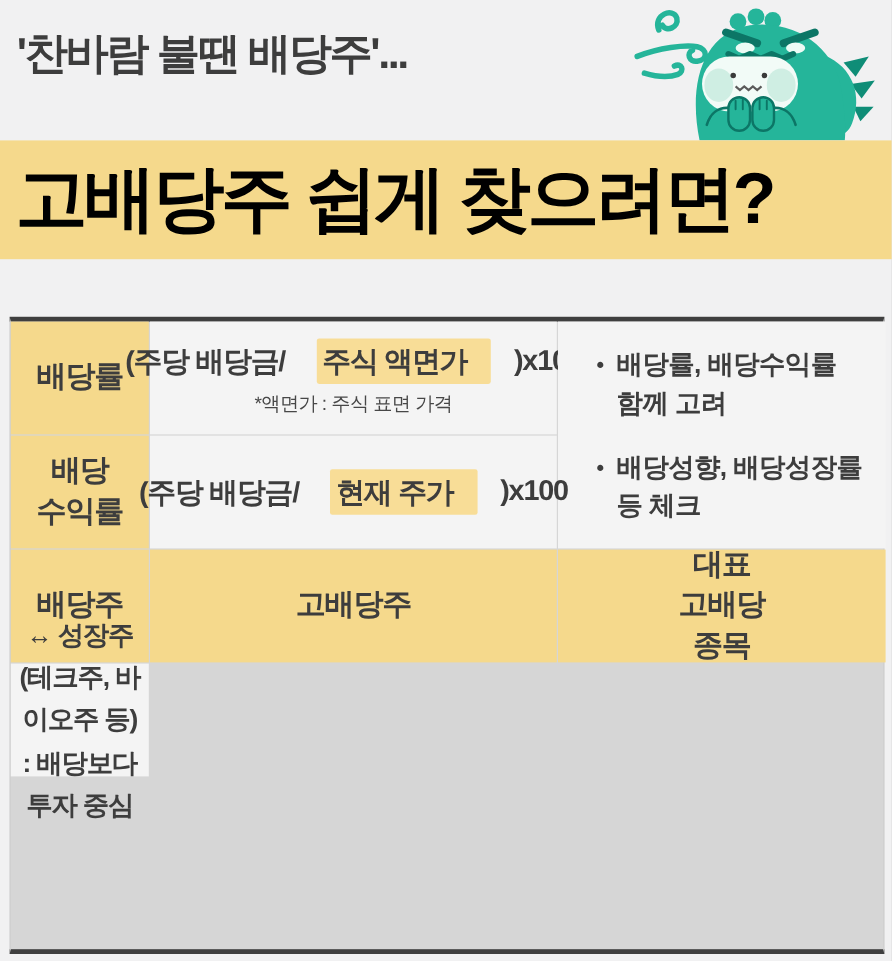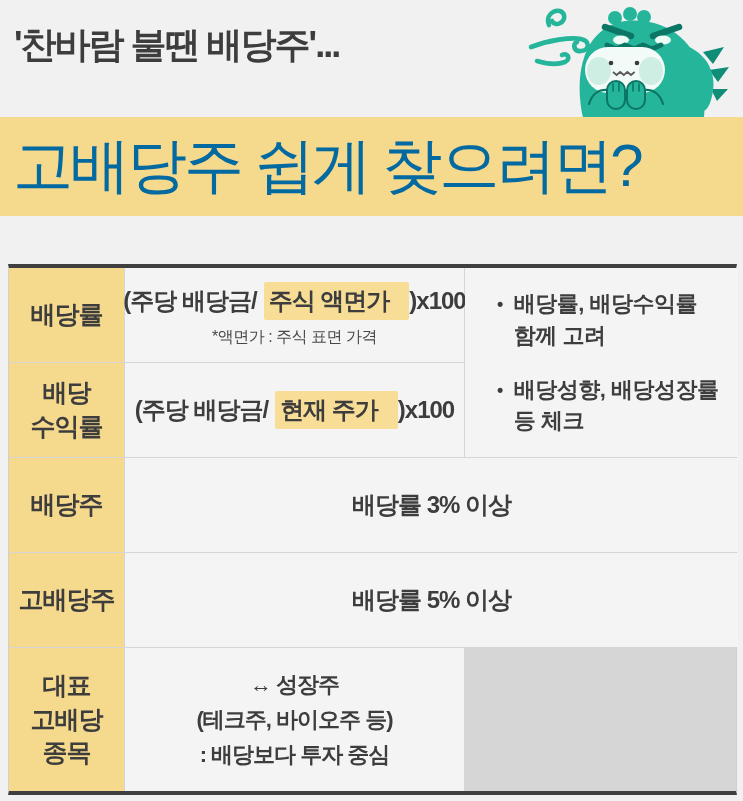--- a/index.html
+++ b/index.html
@@ -22,22 +22,22 @@
   .mascot{
     position:absolute;right:12px;top:4px;width:204px;height:113px;
     z-index:1;
   }
   .band{
     position:absolute;left:0;top:117px;width:743px;height:99px;
     background:#f5d98c;z-index:2;
     display:flex;align-items:center;
   }
   .title2{
-    font-size:60px;font-weight:400;letter-spacing:-3px;
-    color:#0369a1;padding-left:13px;white-space:nowrap;
+    font-size:60px;font-weight:700;letter-spacing:-3px;
+    color:#000000;padding-left:13px;white-space:nowrap;
   }
 
   
   .tbl{
     position:absolute;left:8px;top:264px;width:727px;
     display:grid;
     grid-template-columns:115px 339px 273px;
     grid-template-rows:94px 94px 94px 94px 143px;
     gap:1px;
     background:#d6d6d6;
@@ -52,21 +52,21 @@
     align-items:center;justify-content:center;
     text-align:center;
   }
   .cell.label{
     background:#f5d98c;
     font-size:25px;font-weight:800;letter-spacing:-1px;
     line-height:1.35;
   }
   .formula{
     font-size:24px;font-weight:800;letter-spacing:-1px;
-    display:flex;align-items:center;white-space:nowrap;
+    display:flex;align-items:center;white-space:nowrap;gap:19px;
   }
   .formula .hl{
     background:#f8dd97;
     padding:3px 20px 3px 5px;margin-left:7px;
     border-radius:2px;
   }
   .note{
     font-size:16px;font-weight:500;color:#474747;
     margin-top:7px;letter-spacing:-0.5px;
   }
@@ -187,28 +187,22 @@
 수익률</div>
   <div class="cell">
     <div class="formula">
       <span>(주당 배당금/</span>
         <span class="hl">현재 주가</span>
         <span>)x100</span>
     </div>
   </div>
 
   <div class="cell label">배당주</div>
-  <div class="cell span2">
-    <div class="content-text">배당률 3% 이상</div>
-  </div>
 
   <div class="cell label">고배당주</div>
-  <div class="cell span2">
-    <div class="content-text">배당률 5% 이상</div>
-  </div>
 
   <div class="cell label multiline">대표
 고배당
 종목</div>
   <div class="cell">
     <div class="detail-text multiline">↔ 성장주
 (테크주, 바이오주 등)
 : 배당보다 투자 중심</div>
   </div>
 

